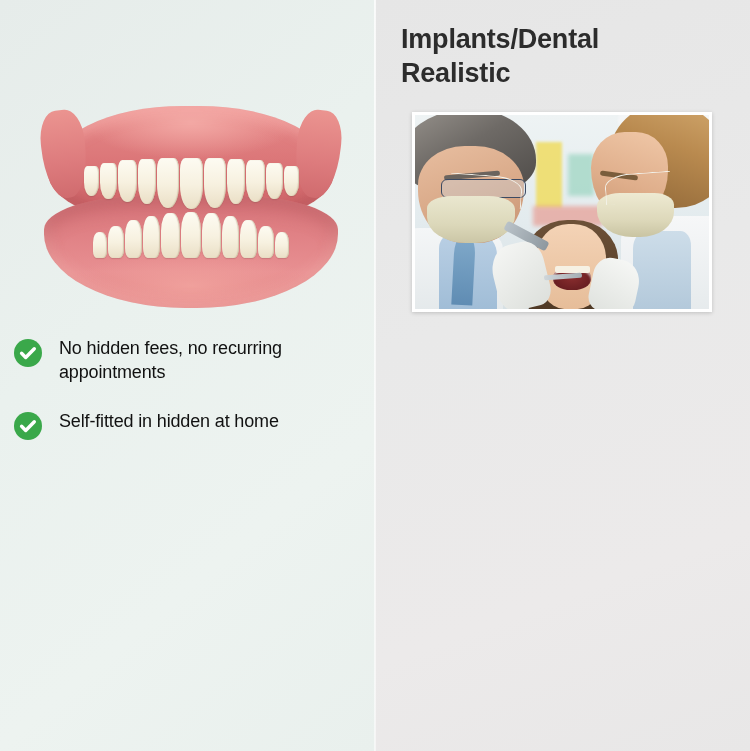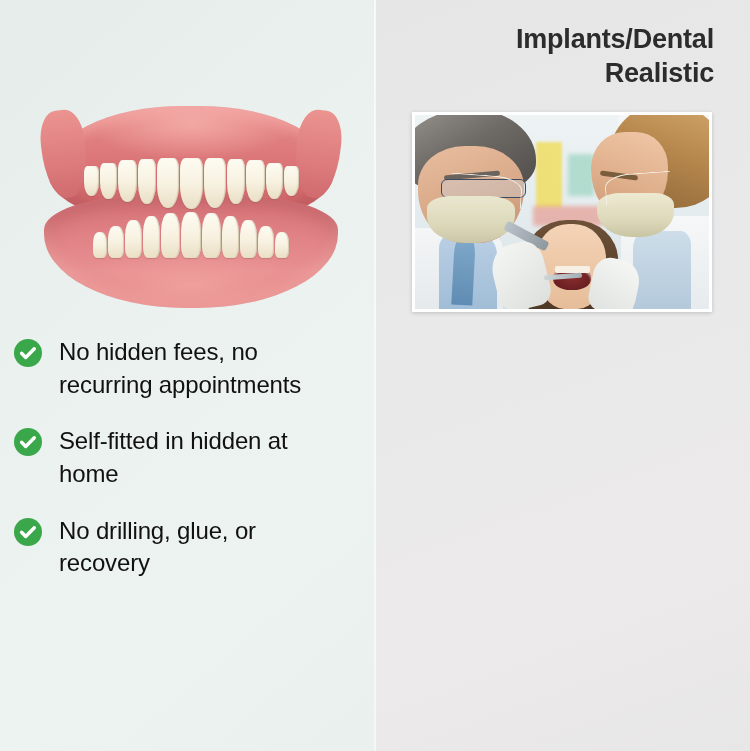--- a/index.html
+++ b/index.html
@@ -40,27 +40,27 @@
     background: linear-gradient(to bottom, rgba(255,255,255,0.75), rgba(255,255,255,0.55));
     z-index: 5;
   }
 
   
   .title {
     position: absolute;
     left: 0;
     right: 0;
     top: 22px;
-    text-align: right;
+    text-align: left;
     font-size: 27px;
     font-weight: bold;
     line-height: 1.27;
     color: #2c2c2c;
     letter-spacing: -0.2px;
-    padding: 0 36px;
+    padding: 0 26px;
     box-sizing: border-box;
   }
   .title-spacer {
     height: 96px;
   }
 
   
   .denture-stage {
     position: absolute;
     left: 36px;
@@ -323,21 +323,21 @@
     flex: 0 0 auto;
     width: 28px;
     height: 28px;
     border-radius: 50%;
     position: relative;
     margin-top: 3px;
     margin-right: 17px;
   }
   .icon svg { display: block; width: 28px; height: 28px; }
   .item-text {
-    font-size: 24px;
+    font-size: 18px;
     line-height: 1.36;
     color: #111111;
     letter-spacing: -0.15px;
     max-width: 292px;
   }
 </style>
 </head>
 <body>
 
 <div class="infographic">
@@ -396,29 +396,20 @@
       <div class="item">
         <span class="icon">
           <svg viewBox="0 0 28 28">
               <circle cx="14" cy="14" r="14" fill="#3aa84a"></circle>
               <path d="M7.6 14.3l4.1 4.2 8.6-8.8" fill="none" stroke="#ffffff" stroke-width="3.4" stroke-linecap="round" stroke-linejoin="round"></path>
             </svg>
         </span>
         <span class="item-text">Self-fitted in hidden at home</span>
       </div>
 
-      <div class="item">
-        <span class="icon">
-          <svg viewBox="0 0 28 28">
-              <circle cx="14" cy="14" r="14" fill="#3aa84a"></circle>
-              <path d="M7.6 14.3l4.1 4.2 8.6-8.8" fill="none" stroke="#ffffff" stroke-width="3.4" stroke-linecap="round" stroke-linejoin="round"></path>
-            </svg>
-        </span>
-        <span class="item-text">No drilling, glue, or recovery</span>
-      </div>
 
 
     </div>
   </div>
 
   <div class="column column-right">
 
     <div class="title">
       <div>Implants/Dental</div>
       <div>Realistic</div>

